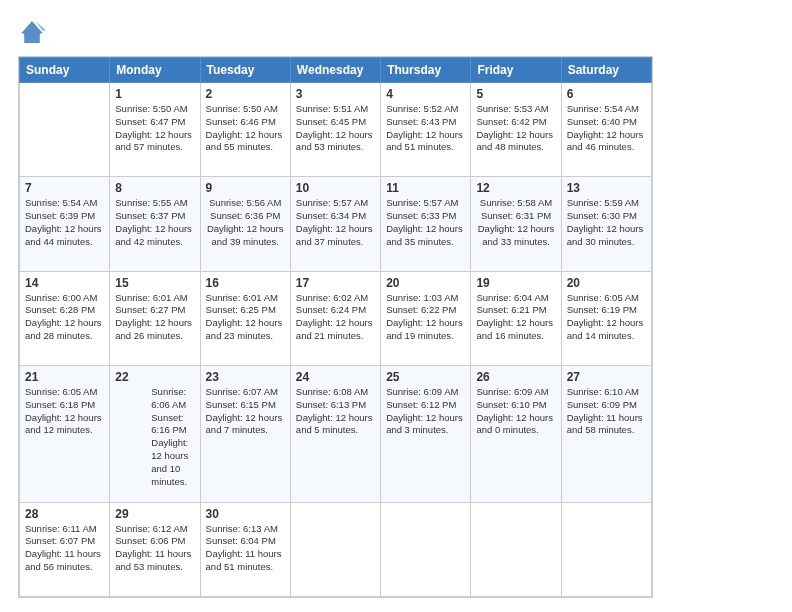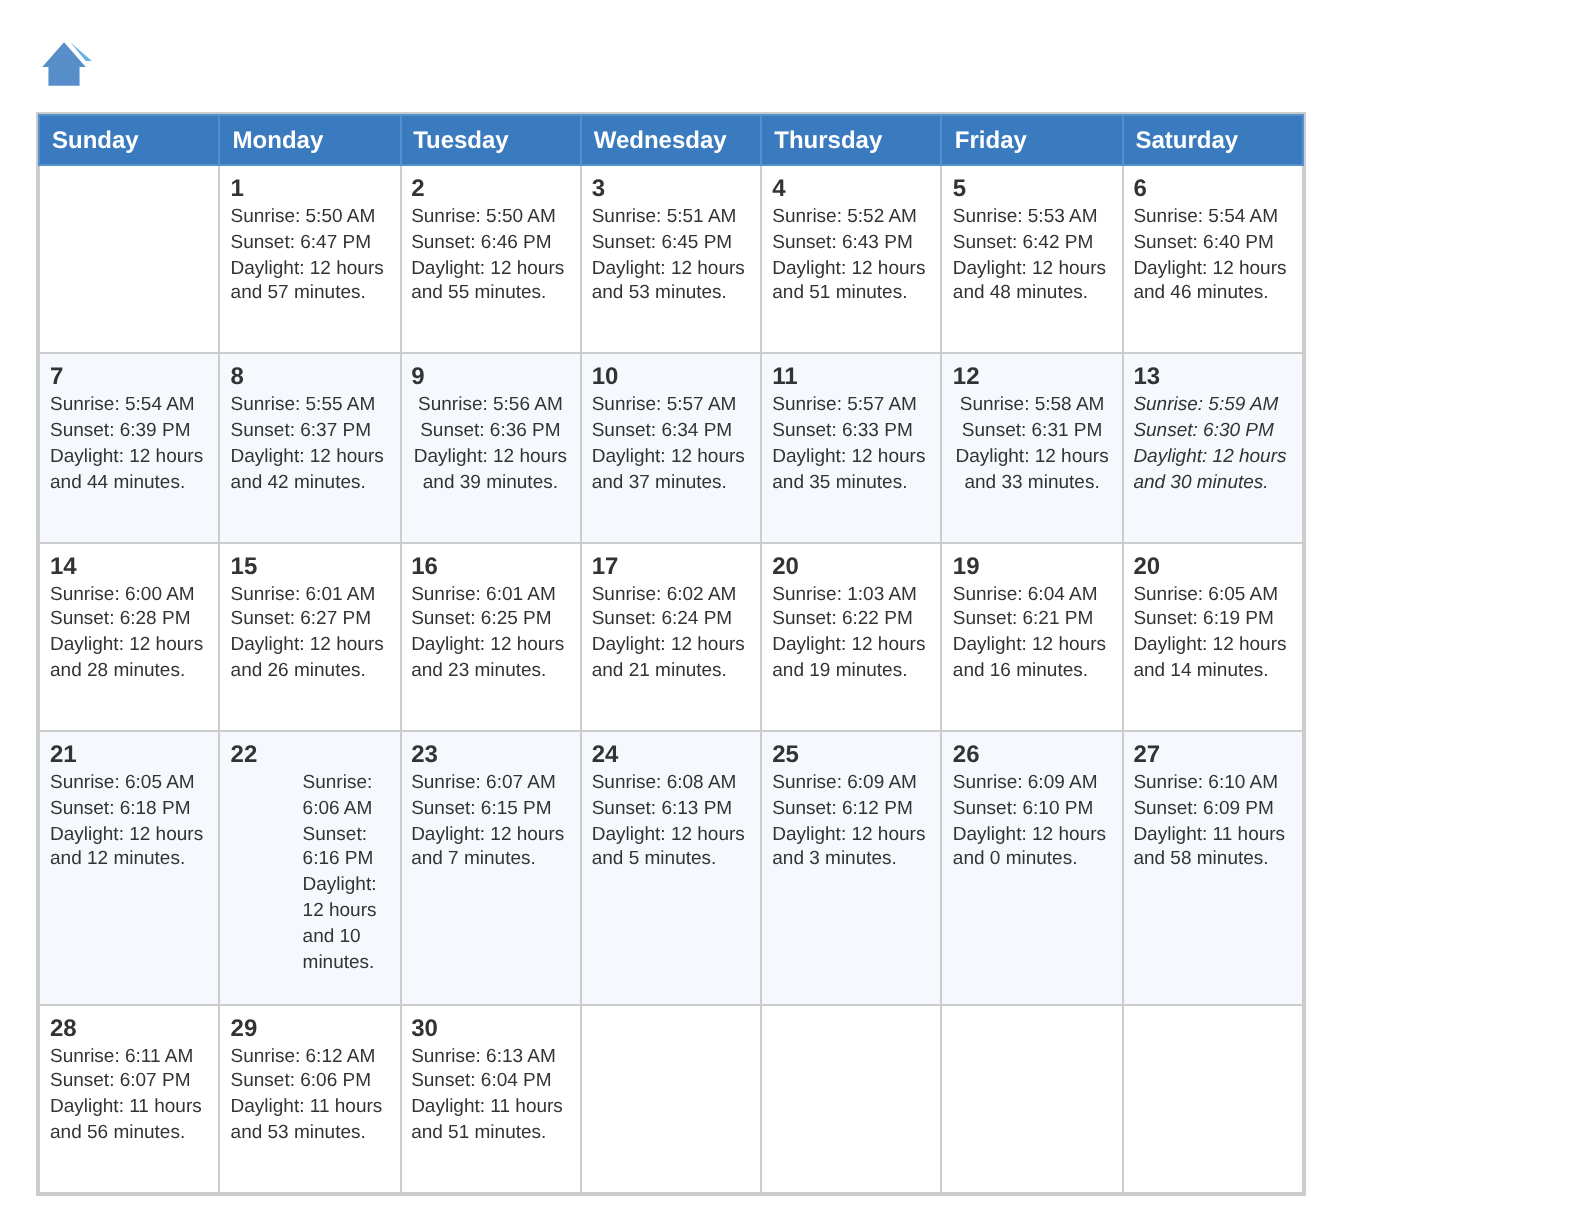--- a/index.html
+++ b/index.html
@@ -224,21 +224,21 @@
             </td>
             <td>
               <span class="day-num">12</span>
               <div class="day-info" style="white-space: pre-line; text-align: center;">Sunrise: 5:58 AM
 Sunset: 6:31 PM
 Daylight: 12 hours
 and 33 minutes.</div>
             </td>
             <td>
               <span class="day-num">13</span>
-              <div class="day-info" style="white-space: pre-line; font-style: italic;">Sunrise: 5:59 AM
+              <div class="day-info" style="white-space: pre-line;">Sunrise: 5:59 AM
 Sunset: 6:30 PM
 Daylight: 12 hours
 and 30 minutes.</div>
             </td>
           </tr>
           <tr>
             <td>
               <span class="day-num">14</span>
               <div class="day-info" style="white-space: pre-line;">Sunrise: 6:00 AM
 Sunset: 6:28 PM

